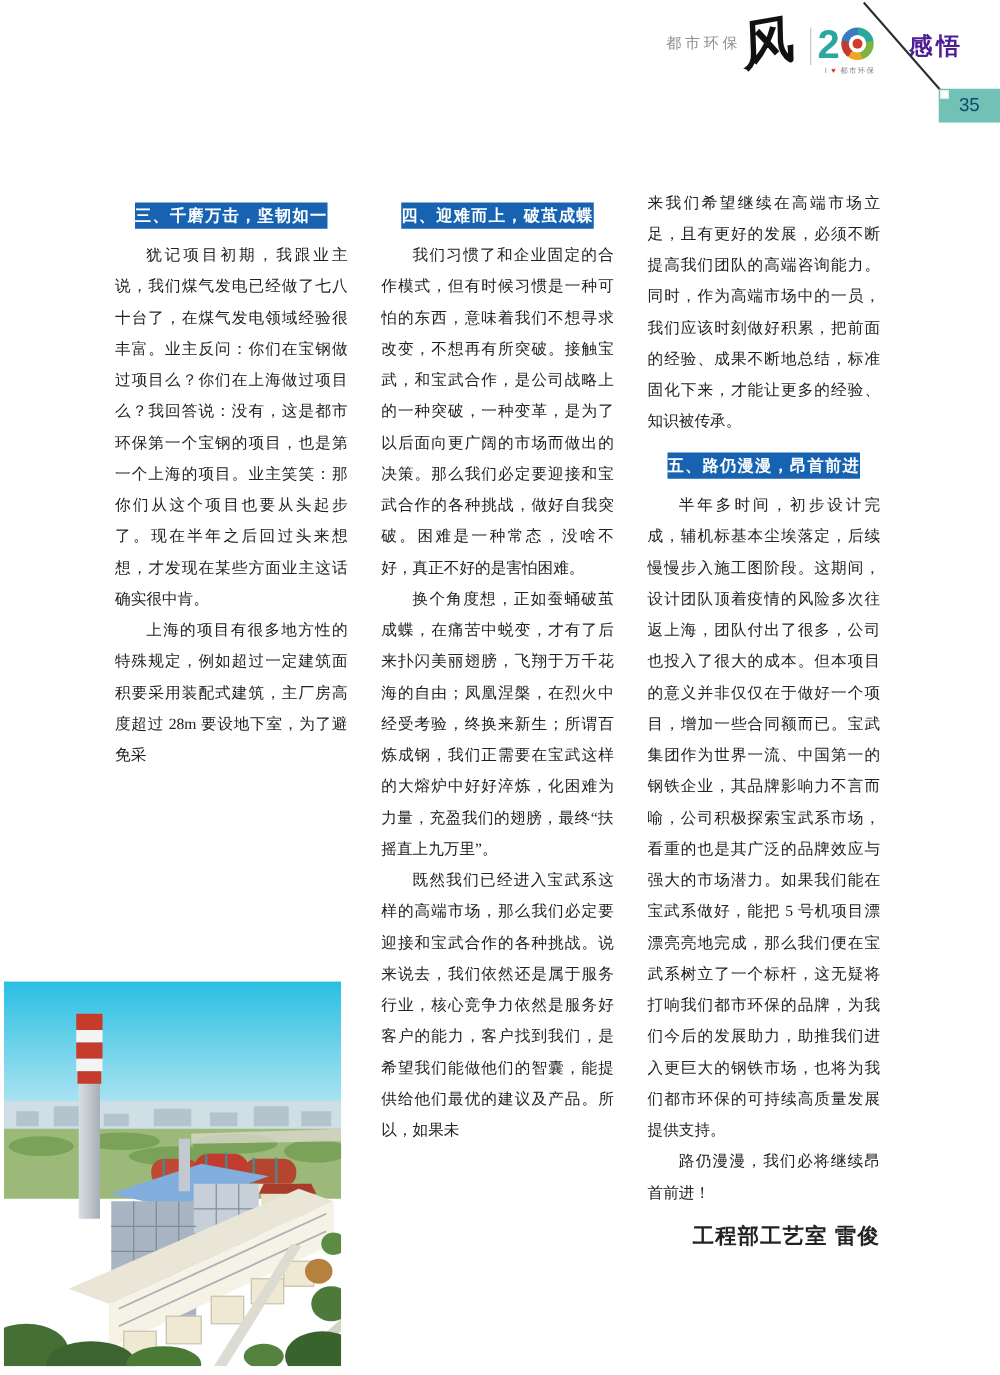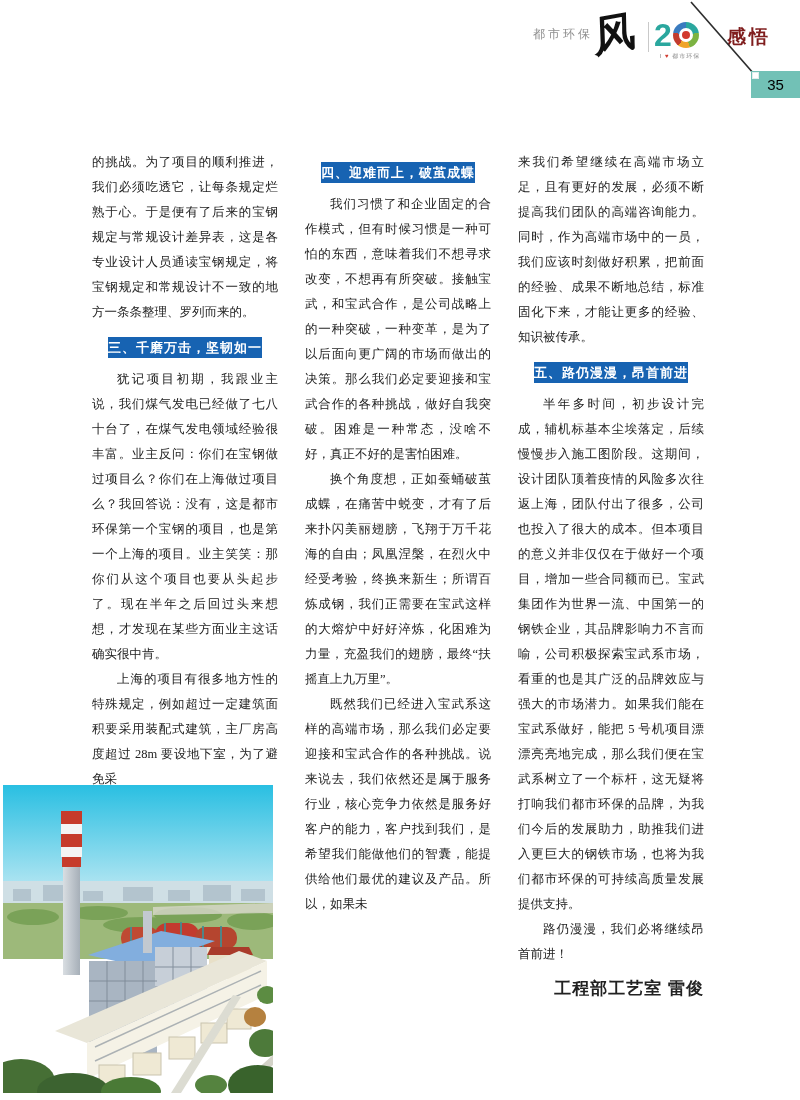--- a/index.html
+++ b/index.html
@@ -20,24 +20,24 @@
              background:conic-gradient(#2aa79e 0 22%, #7cb342 22% 45%, #f0a428 45% 60%,
                         #c23b2e 60% 78%, #3a7bbf 78% 100%);}
   .logo-ring .inner{position:absolute;left:6px;top:6px;width:14px;height:14px;border-radius:50%;
                     background:#ffffff;}
   .logo-ring .dot{position:absolute;left:9px;top:9px;width:8px;height:8px;border-radius:50%;
                   background:#d23a2e;}
   .logo-caption{margin-top:2px;font-size:6px;color:#8a8a8a;letter-spacing:1px;
                 font-family:"Liberation Sans",sans-serif;white-space:nowrap;text-align:center;}
   .logo-caption .heart{color:#d23a2e;}
   .section-label{position:absolute;left:727px;top:24px;font-size:19px;font-weight:bold;
-                 letter-spacing:3px;color:#7f1d1d;font-family:Liberation Sans, sans-serif;}
+                 letter-spacing:3px;color:#4c1d95;font-family:Liberation Sans, sans-serif;}
   .diag{position:absolute;left:688px;top:0;width:72px;height:80px;}
   .badge{position:absolute;left:751px;top:71px;width:49px;height:27px;background:#72c1b6;
-         color:#000000;font-family:"Liberation Sans",sans-serif;font-size:15px;
+         color:#0c4a6e;font-family:"Liberation Sans",sans-serif;font-size:15px;
          display:flex;align-items:center;justify-content:center;}
   .badge-notch{position:absolute;left:752px;top:72px;width:7px;height:7px;background:#ffffff;
                box-shadow:0 0 0 1px #e2eeec inset;}
 
   
   .columns{position:absolute;left:92px;top:150px;width:612px;display:flex;gap:27px;}
   .col{width:186px;font-size:12.5px;line-height:25px;text-align:justify;color:#222;}
   .col p{margin:0;text-indent:2em;}
   .col p.noind{text-indent:0;}
   .sec-h{background:#1763b2;color:#ffffff;text-align:center;font-weight:bold;
@@ -81,21 +81,20 @@
   <svg class="diag" viewBox="0 0 72 80">
     <line x1="3" y1="2" x2="66" y2="74" stroke="#2d2d2d" stroke-width="1.6"></line>
   </svg>
 
   <div class="badge">35</div>
   <div class="badge-notch"></div>
 
   <div class="columns">
 
     <div class="col">
-      <p class="noind">的挑战。为了项目的顺利推进，我们必须吃透它，让每条规定烂熟于心。于是便有了后来的宝钢规定与常规设计差异表，这是各专业设计人员通读宝钢规定，将宝钢规定和常规设计不一致的地方一条条整理、罗列而来的。</p>
       <div class="sec-h">三、千磨万击，坚韧如一</div>
       <p>犹记项目初期，我跟业主说，我们煤气发电已经做了七八十台了，在煤气发电领域经验很丰富。业主反问：你们在宝钢做过项目么？你们在上海做过项目么？我回答说：没有，这是都市环保第一个宝钢的项目，也是第一个上海的项目。业主笑笑：那你们从这个项目也要从头起步了。现在半年之后回过头来想想，才发现在某些方面业主这话确实很中肯。</p>
       <p>上海的项目有很多地方性的特殊规定，例如超过一定建筑面积要采用装配式建筑，主厂房高度超过 28m 要设地下室，为了避免采</p>
     </div>
 
     <div class="col">
       <div class="sec-h">四、迎难而上，破茧成蝶</div>
       <p>我们习惯了和企业固定的合作模式，但有时候习惯是一种可怕的东西，意味着我们不想寻求改变，不想再有所突破。接触宝武，和宝武合作，是公司战略上的一种突破，一种变革，是为了以后面向更广阔的市场而做出的决策。那么我们必定要迎接和宝武合作的各种挑战，做好自我突破。困难是一种常态，没啥不好，真正不好的是害怕困难。</p>
       <p>换个角度想，正如蚕蛹破茧成蝶，在痛苦中蜕变，才有了后来扑闪美丽翅膀，飞翔于万千花海的自由；凤凰涅槃，在烈火中经受考验，终换来新生；所谓百炼成钢，我们正需要在宝武这样的大熔炉中好好淬炼，化困难为力量，充盈我们的翅膀，最终“扶摇直上九万里”。</p>
       <p>既然我们已经进入宝武系这样的高端市场，那么我们必定要迎接和宝武合作的各种挑战。说来说去，我们依然还是属于服务行业，核心竞争力依然是服务好客户的能力，客户找到我们，是希望我们能做他们的智囊，能提供给他们最优的建议及产品。所以，如果未</p>

